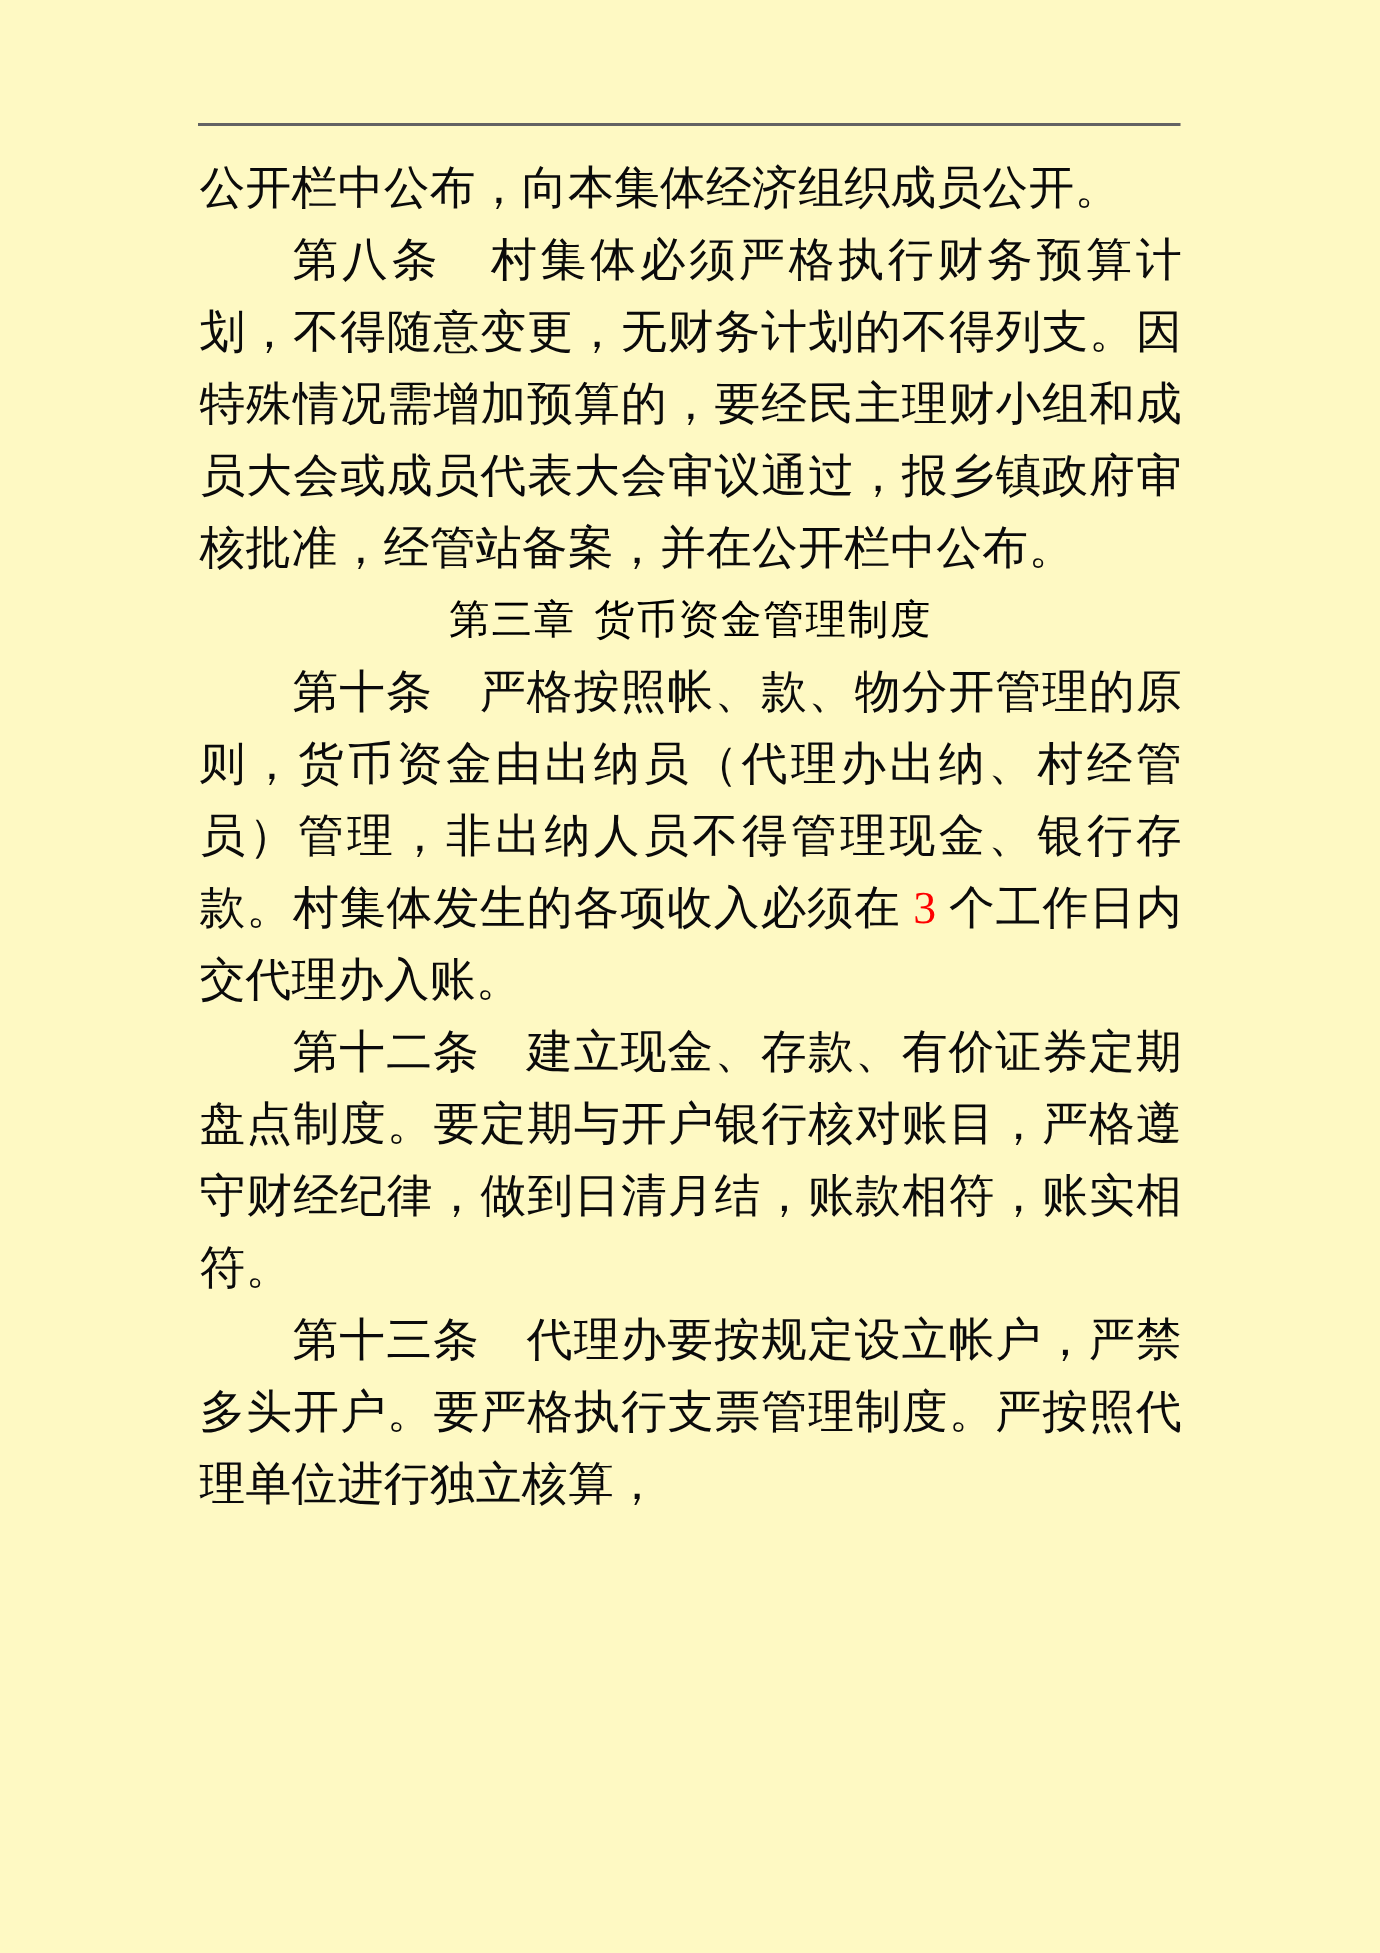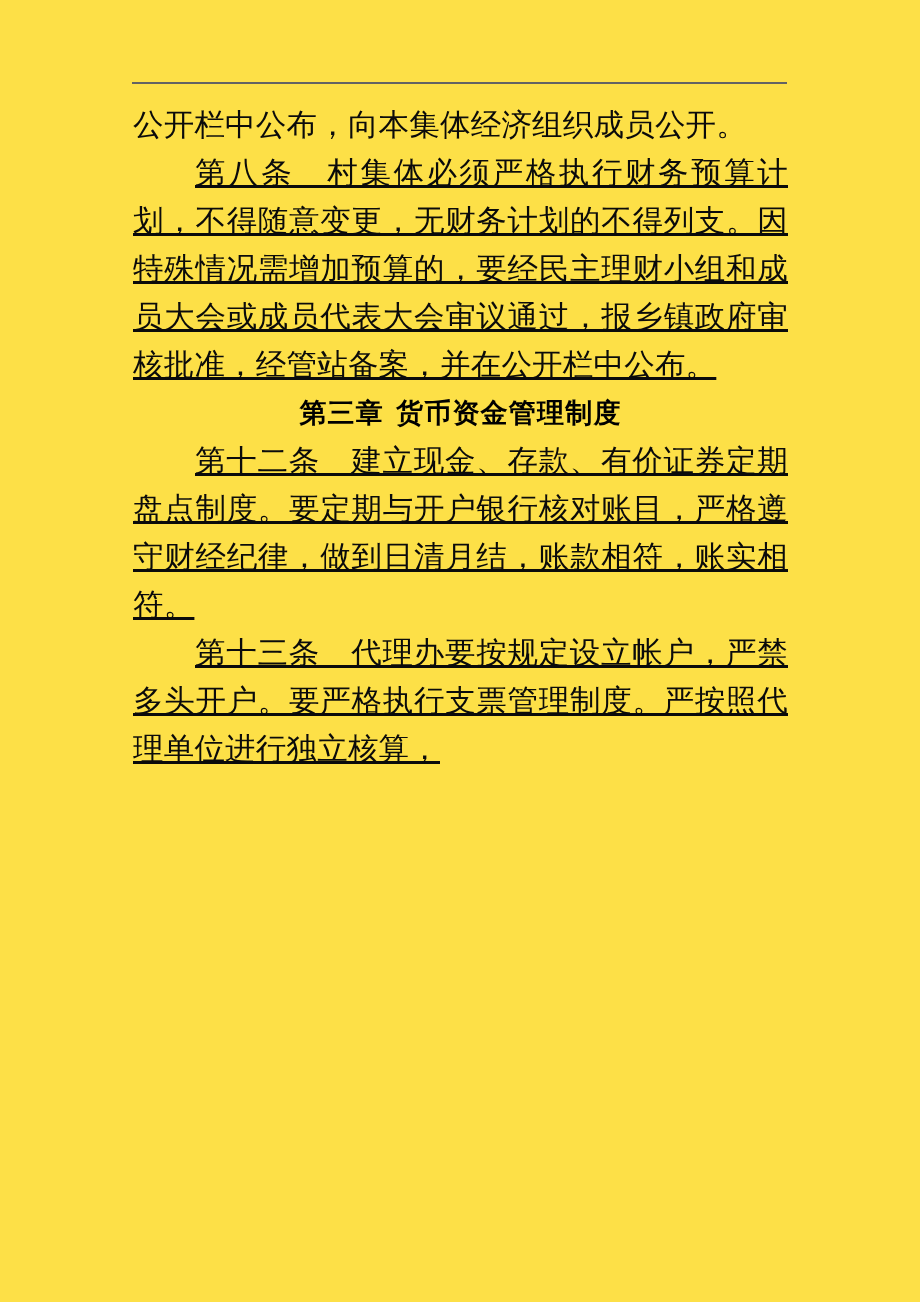--- a/index.html
+++ b/index.html
@@ -10,21 +10,21 @@
   }
   body {
     font-family: "Liberation Serif", "DejaVu Serif", serif;
     color: #000000;
   }
 
   .page {
     position: relative;
     width: 920px;
     height: 1302px;
-    background: #fde047;
+    background: #fef9c3;
     overflow: hidden;
     box-sizing: border-box;
   }
 
   
   .header-zone {
     position: absolute;
     left: 0;
     top: 0;
     width: 920px;
@@ -55,29 +55,28 @@
     text-align-last: left;
     text-justify: inter-character;
     letter-spacing: 0.2px;
     color: #0b0b0b;
     font-family: "Liberation Serif", "DejaVu Serif", serif;
     white-space: normal;
     word-break: break-all;
   }
   .para.indent {
     text-indent: 62px;
-    text-decoration: underline;
   }
 
   .heading {
     margin: 0;
     font-size: 27px;
     line-height: 48px;
     text-align: center;
-    font-weight: bold;
+    font-weight: normal;
     letter-spacing: 1.2px;
     color: #000000;
     font-family: "Liberation Serif", "DejaVu Serif", serif;
   }
   .heading .gap {
     display: inline-block;
     width: 12px;
   }
 
   .red {
@@ -97,20 +96,23 @@
 
     <p class="para">公开栏中公布，向本集体经济组织成员公开。</p>
 
     <p class="para indent">第八条　村集体必须严格执行财务预算计划，不得随意变更，无财务计划的不得列支。因特殊情况需增加预算的，要经民主理财小组和成员大会或成员代表大会审议通过，报乡镇政府审核批准，经管站备案，并在公开栏中公布。</p>
 
 
     <h2 class="heading">
       <span>第三章</span><span class="gap"></span><span>货币资金管理制度</span>
     </h2>
 
+    <p class="para indent">
+      <span>第十条　严格按照帐、款、物分开管理的原则，货币资金由出纳员（代理办出纳、村经管员）管理，非出纳人员不得管理现金、银行存款。村集体发生的各项收入必须在 </span><span class="red">3</span><span> 个工作日内交代理办入账。</span>
+    </p>
 
 
     <p class="para indent">第十二条　建立现金、存款、有价证券定期盘点制度。要定期与开户银行核对账目，严格遵守财经纪律，做到日清月结，账款相符，账实相符。</p>
 
     <p class="para indent">第十三条　代理办要按规定设立帐户，严禁多头开户。要严格执行支票管理制度。严按照代理单位进行独立核算，</p>
 
   </div>
 
 </div>
 

